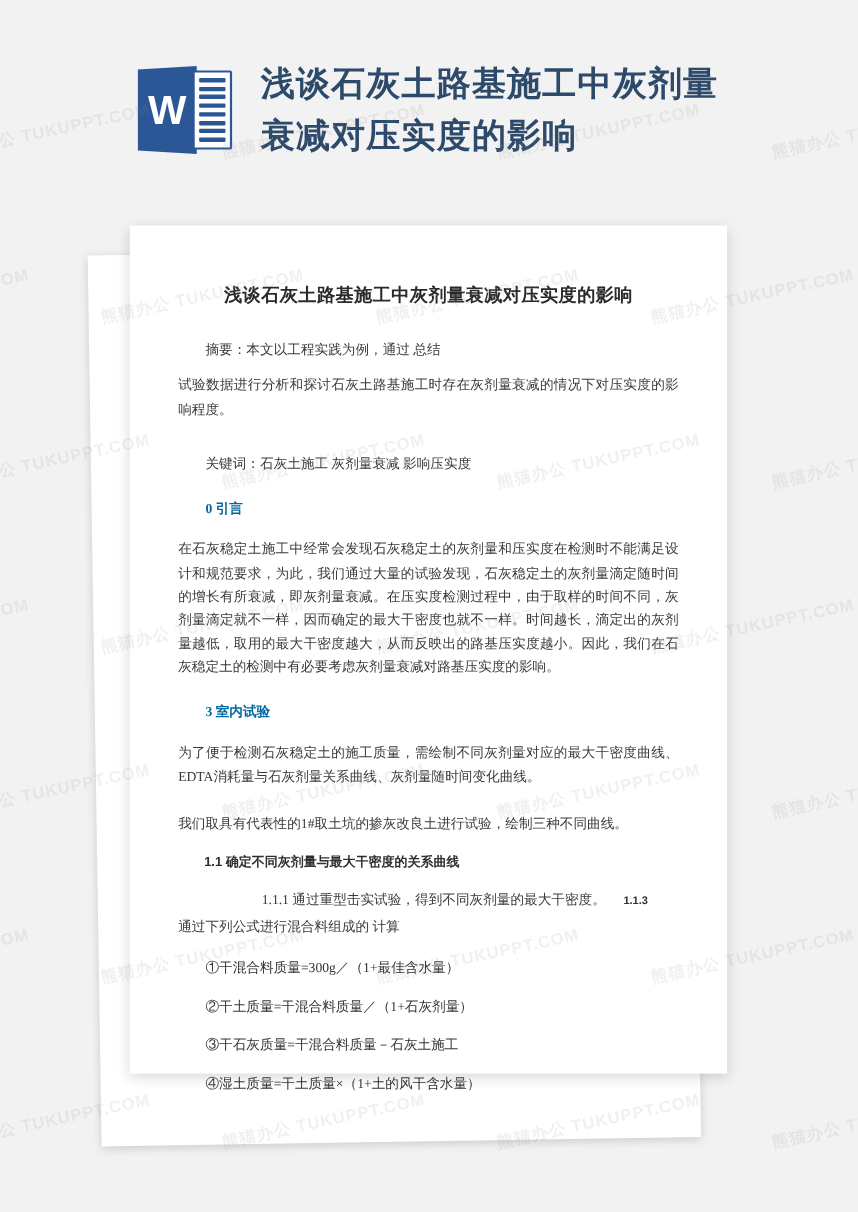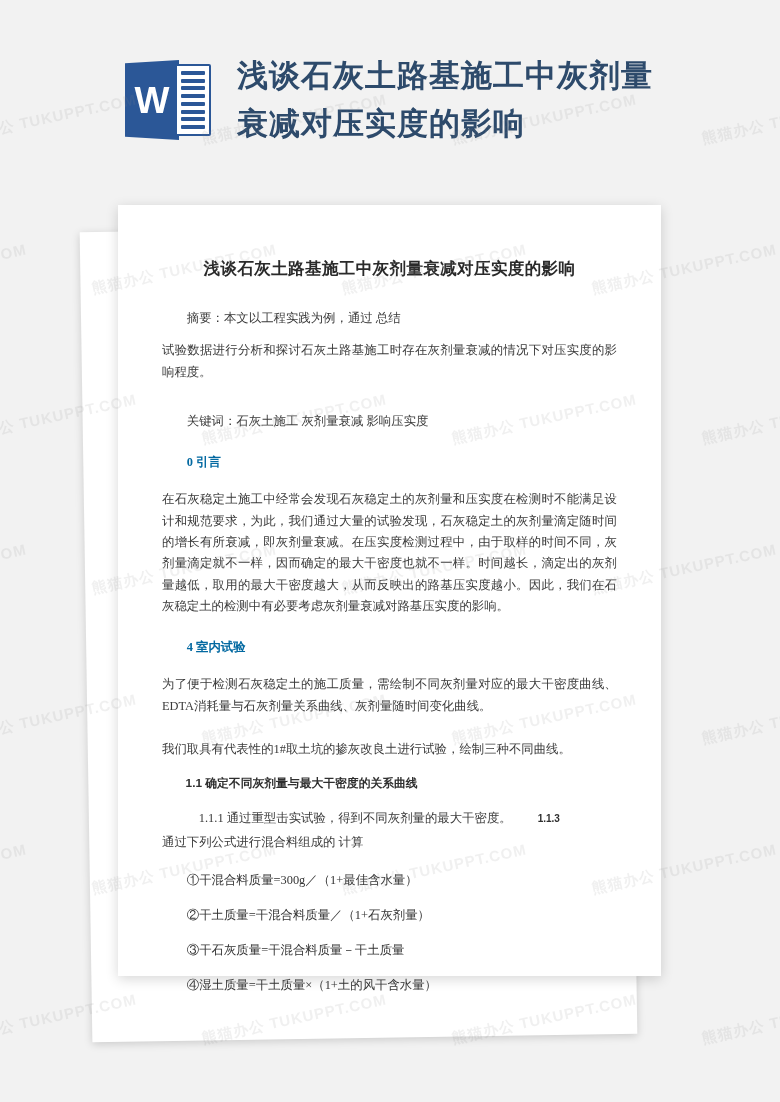--- a/index.html
+++ b/index.html
@@ -181,23 +181,23 @@
     font-family: "Liberation Sans", sans-serif;
     font-size: 11.8px;
     font-weight: bold;
     color: #2f2f2f;
     margin: 16px 0 16px 0;
     text-indent: 2em;
   }
   .row-with-num {
     display: flex;
     align-items: baseline;
-    justify-content: flex-start;
-    gap: 26px;
-    margin: 0 0 2px 12px;
+    justify-content: flex-end;
+    gap: 16px;
+    margin: 0 0 2px 0;
   }
   .row-with-num .rtext {
     font-family: "Liberation Serif", serif;
     font-size: 12.4px;
     color: #3a3a3a;
     line-height: 1.72;
   }
   .row-with-num .rtext.ind { text-indent: 2em; }
   .row-with-num .rnum {
     font-family: "Liberation Sans", sans-serif;
@@ -231,40 +231,40 @@
     <p class="p indent tight">摘要：本文以工程实践为例，通过 总结</p>
 
     <p class="p gap-lg">试验数据进行分析和探讨石灰土路基施工时存在灰剂量衰减的情况下对压实度的影响程度。</p>
 
     <p class="p indent gap-lg">关键词：石灰土施工  灰剂量衰减  影响压实度</p>
 
     <p class="heading">0 引言</p>
 
     <p class="p gap-lg">在石灰稳定土施工中经常会发现石灰稳定土的灰剂量和压实度在检测时不能满足设计和规范要求，为此，我们通过大量的试验发现，石灰稳定土的灰剂量滴定随时间的增长有所衰减，即灰剂量衰减。在压实度检测过程中，由于取样的时间不同，灰剂量滴定就不一样，因而确定的最大干密度也就不一样。时间越长，滴定出的灰剂量越低，取用的最大干密度越大，从而反映出的路基压实度越小。因此，我们在石灰稳定土的检测中有必要考虑灰剂量衰减对路基压实度的影响。</p>
 
-    <p class="heading">4 室内试验</p>
+    <p class="heading">3 室内试验</p>
 
     <p class="p gap-lg">为了便于检测石灰稳定土的施工质量，需绘制不同灰剂量对应的最大干密度曲线、EDTA消耗量与石灰剂量关系曲线、灰剂量随时间变化曲线。</p>
 
     <p class="p tight">我们取具有代表性的1#取土坑的掺灰改良土进行试验，绘制三种不同曲线。</p>
 
     <p class="subheading">1.1 确定不同灰剂量与最大干密度的关系曲线</p>
 
     <div class="row-with-num">
       <span class="rtext ind">1.1.1 通过重型击实试验，得到不同灰剂量的最大干密度。</span>
       <span class="rnum">1.1.3</span>
     </div>
 
 
     <p class="p">通过下列公式进行混合料组成的 计算</p>
 
     <div class="formula-block">
       <p class="formula">①干混合料质量=300g／（1+最佳含水量）</p>
       <p class="formula">②干土质量=干混合料质量／（1+石灰剂量）</p>
-      <p class="formula">③干石灰质量=干混合料质量－干土质量</p>
+      <p class="formula">③干石灰质量=干混合料质量－石灰土施工</p>
       <p class="formula">④湿土质量=干土质量×（1+土的风干含水量）</p>
     </div>
 
   </div>
 </div>
 
 <div class="header">
   <div class="header-inner">
 
     <div class="word-logo">

